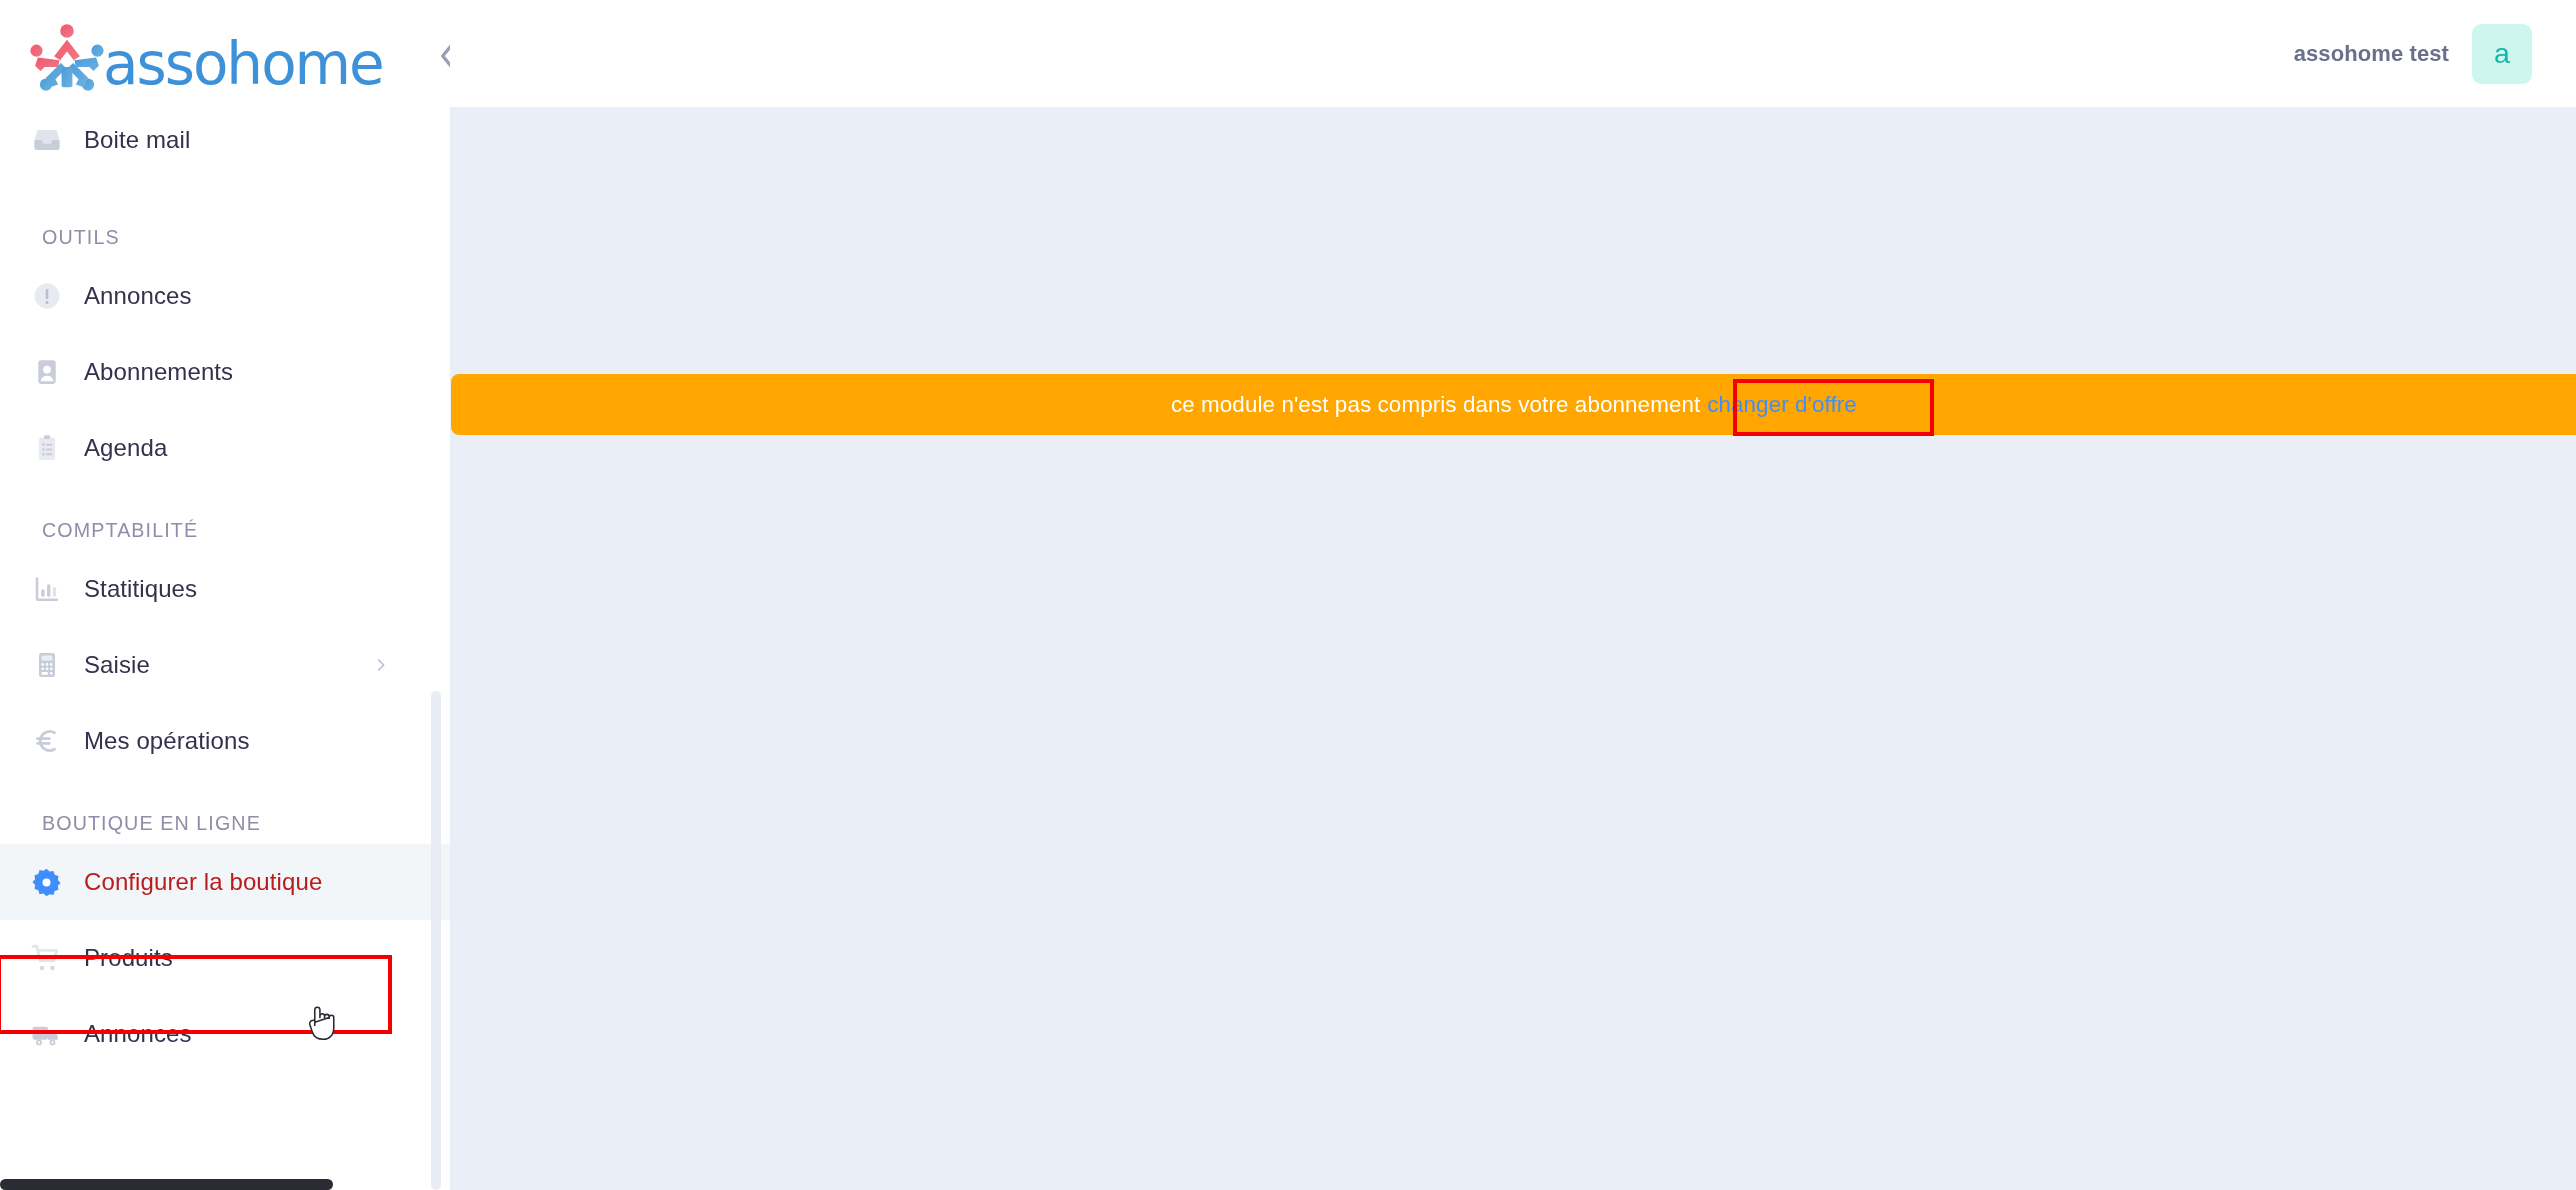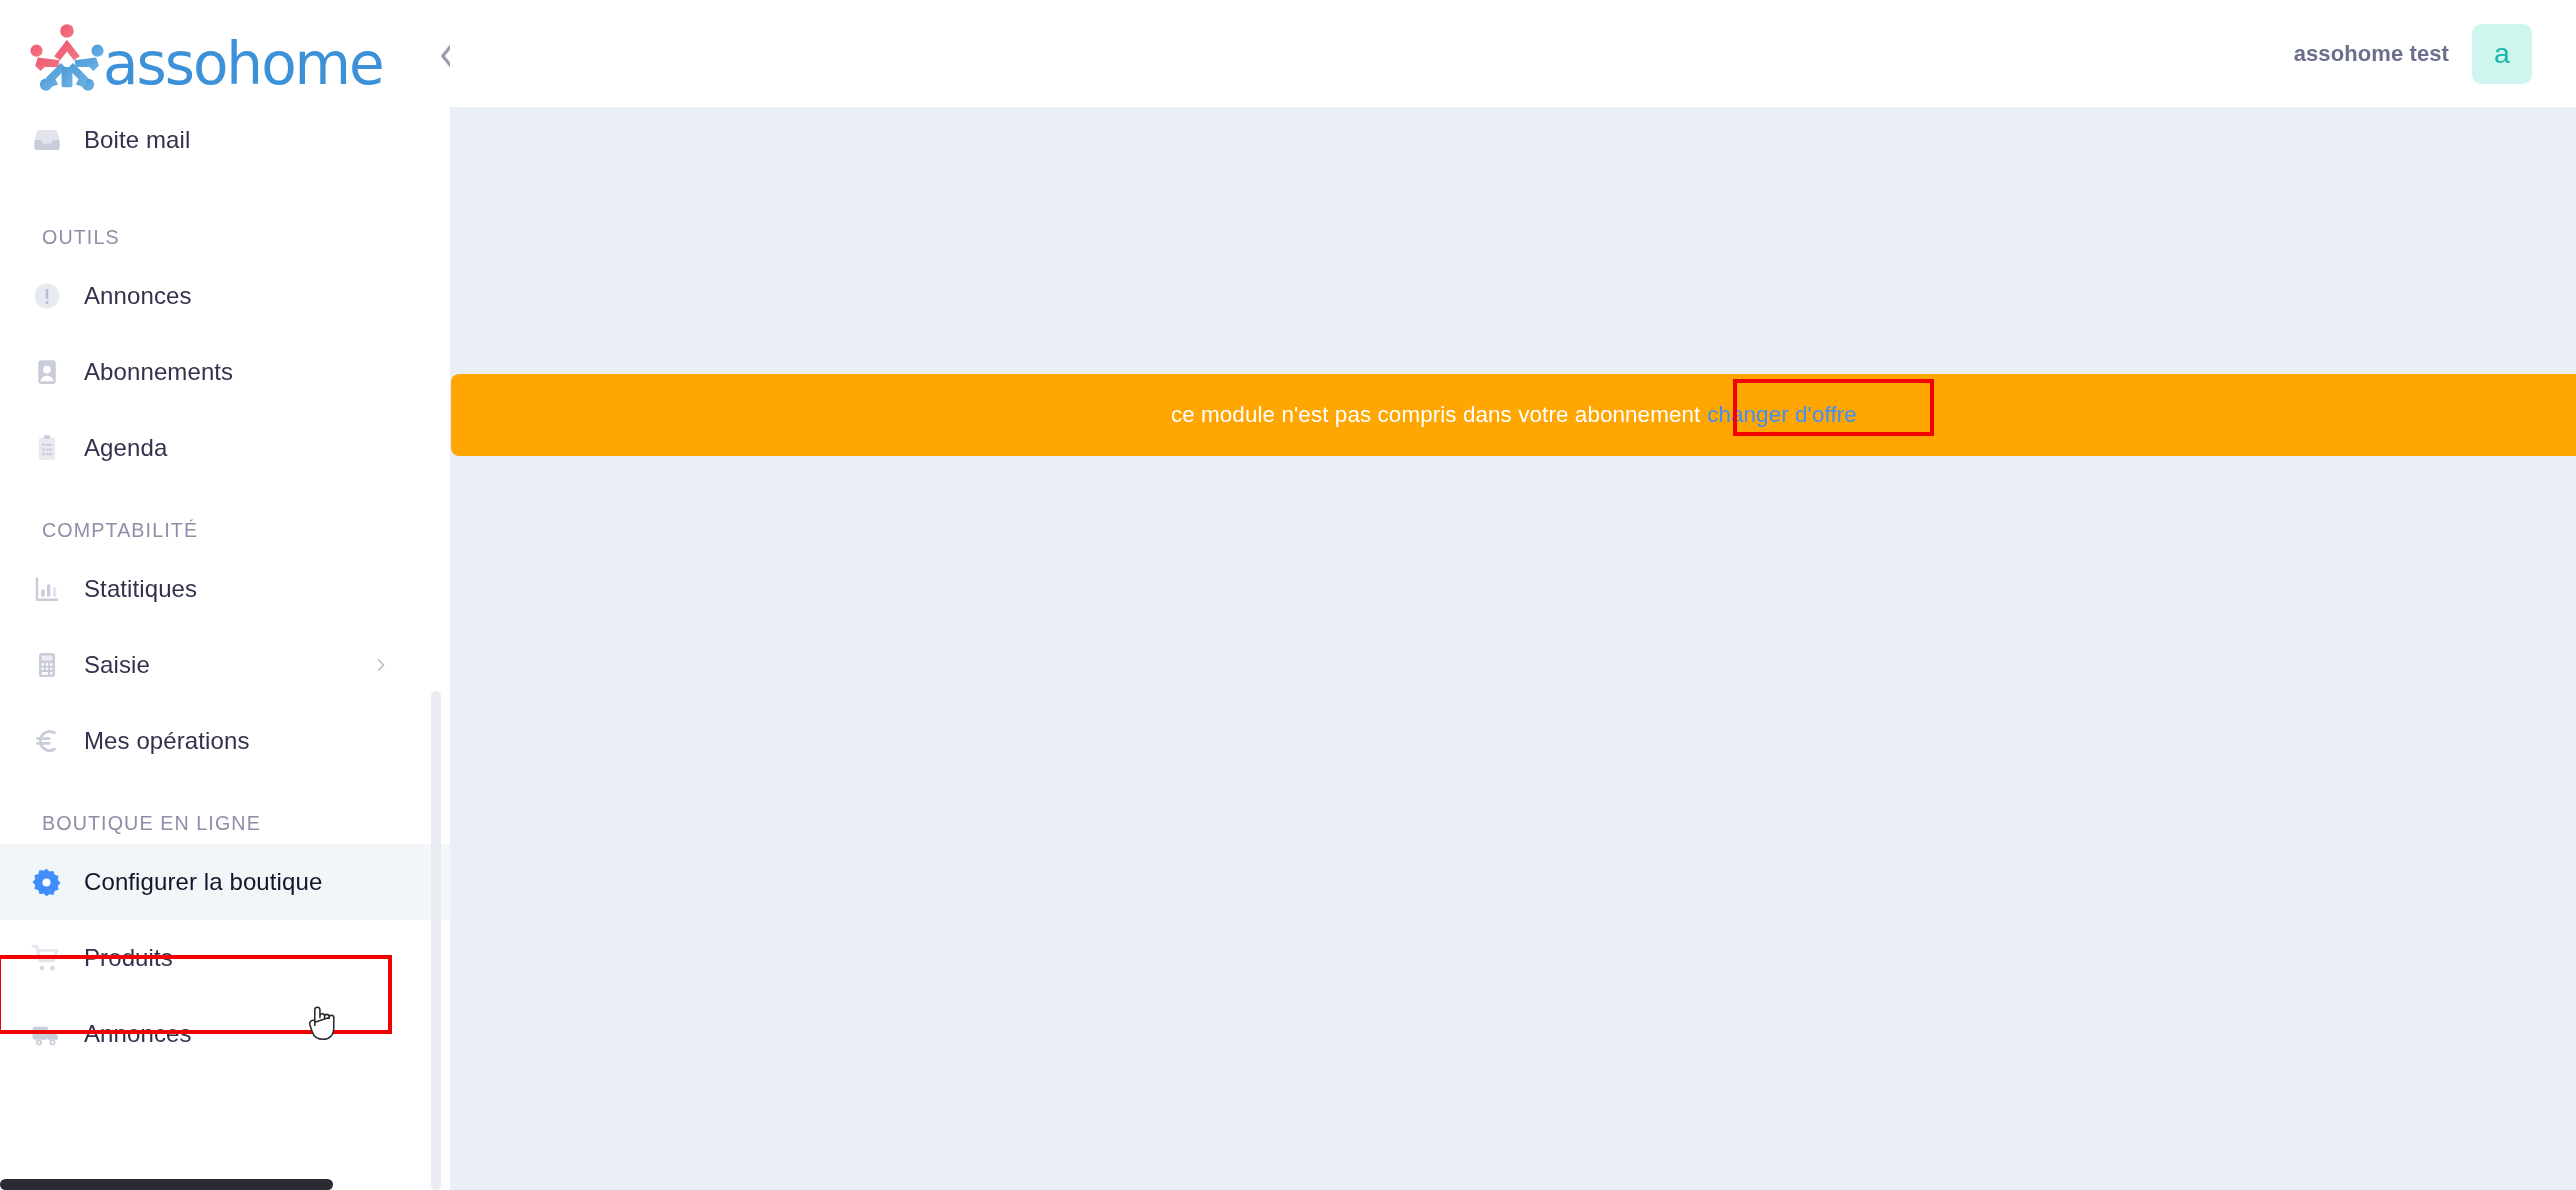--- a/index.html
+++ b/index.html
@@ -89,21 +89,21 @@
     position: absolute;
     right: 62px;
     top: 50%;
     transform: translateY(-50%);
     width: 15px; height: 15px;
   }
 
   .nav-item.active {
     background: #f3f6f9;
   }
-  .nav-item.active .lbl { color: #0f172a; }
+  .nav-item.active .lbl { color: #b91c1c; }
 
   .section-title {
     font-size: 19.7px;
     letter-spacing: 1.1px;
     color: #8e8ea9;
     padding-left: 42px;
     height: 65px;
     display: flex;
     align-items: flex-end;
     padding-bottom: 9.5px;
@@ -178,21 +178,21 @@
     position: absolute;
     left: 450px; top: 107px;
     width: 2126px;
     height: 1083px;
     background: #eaeef7;
   }
 
   #banner {
     position: absolute;
     left: 1.4px; top: 267px;
-    width: 2125px; height: 82px;
+    width: 2125px; height: 61px;
     background: #ffa700;
     border-top-left-radius: 8.1px;
     border-bottom-left-radius: 8.1px;
     display: flex;
     align-items: center;
     justify-content: center;
   }
   #banner .msg {
     font-size: 22.4px;
     color: #ffffff;

